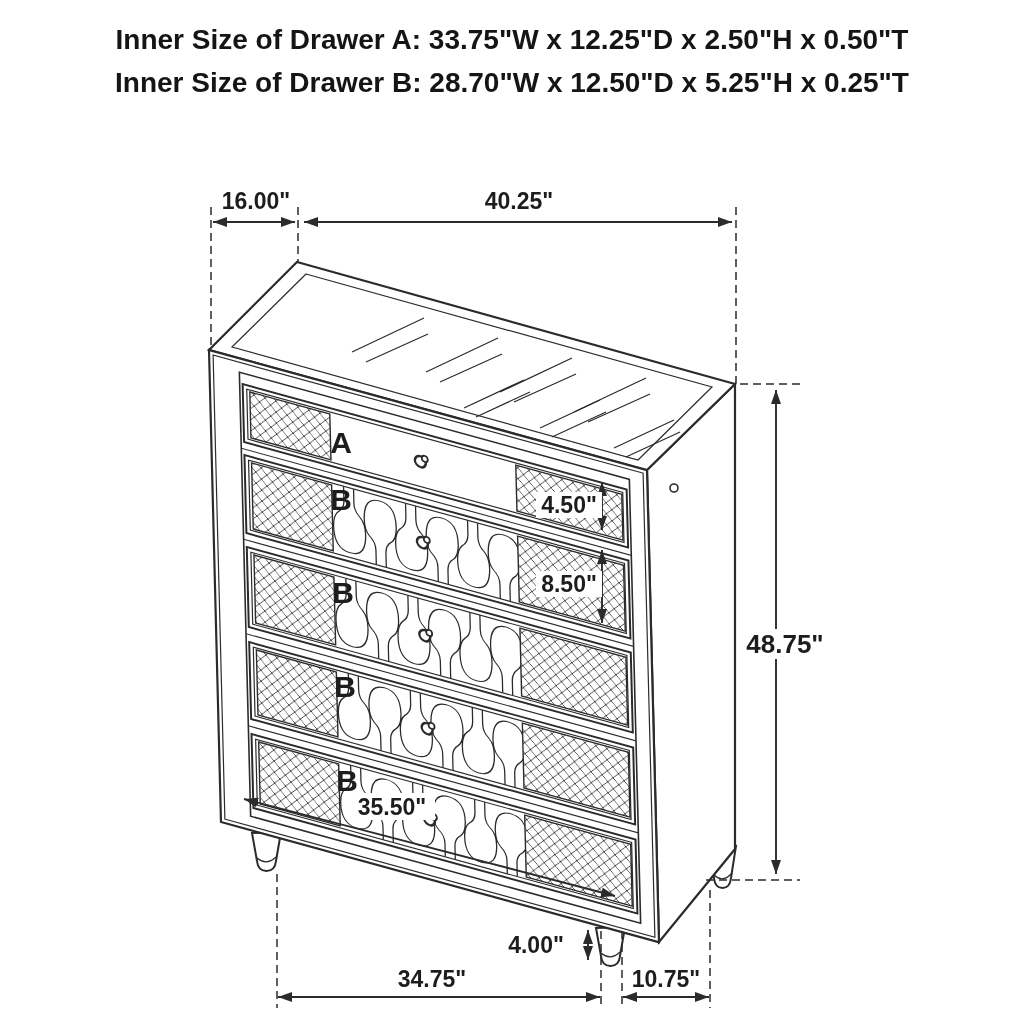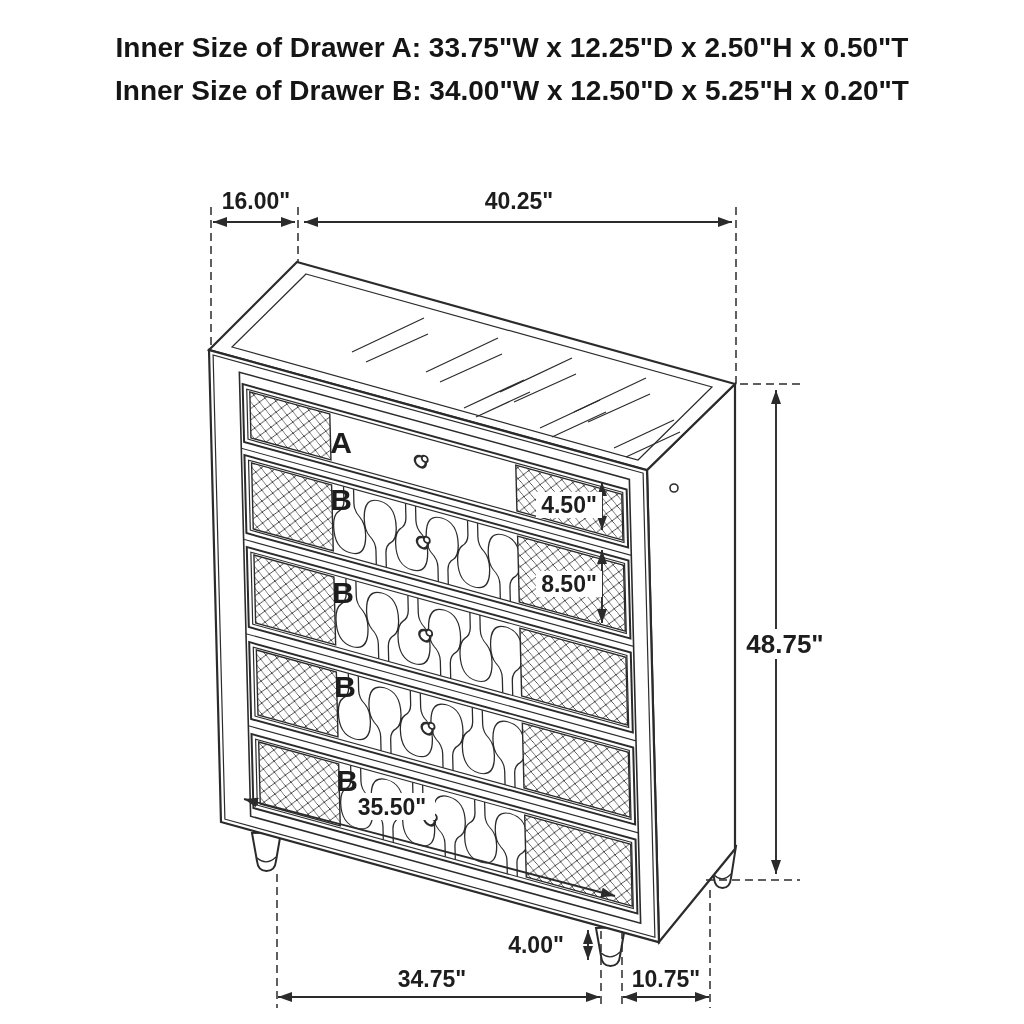--- a/index.html
+++ b/index.html
@@ -1,18 +1,18 @@
 <!DOCTYPE html>
 <html><head>
 <meta charset="utf-8">
 <style>
   html,body{margin:0;padding:0;background:#ffffff;}
   #stage{position:relative;width:1024px;height:1024px;background:#fff;overflow:hidden;
          font-family:"Liberation Sans",sans-serif;}
-  #titleblock{position:absolute;top:26px;left:0;width:1024px;text-align:center;
+  #titleblock{position:absolute;top:18px;left:0;width:1024px;text-align:center;
               font-weight:bold;font-size:28px;line-height:43px;color:#151515;letter-spacing:0;}
   svg{position:absolute;top:0;left:0;}
   .dash{stroke:#2b2b2b;fill:none;stroke-width:1.5;stroke-dasharray:8 5;}
   .dim{stroke:#2b2b2b;fill:none;stroke-width:1.9;}
   .face{fill:#ffffff;stroke:#2b2b2b;stroke-width:2.2;}
   .thin{stroke:#2b2b2b;stroke-width:1.2;fill:none;}
   .med{stroke:#2b2b2b;stroke-width:1.6;fill:none;}
   .drw{stroke:#2b2b2b;stroke-width:2;fill:#ffffff;}
   .panel{stroke:#2b2b2b;stroke-width:1.4;}
   text{font-family:"Liberation Sans",sans-serif;font-weight:bold;fill:#1d1d1d;}
@@ -20,21 +20,21 @@
   .dimtxt-lg{font-size:26px;}
   .letter{font-size:30px;}
   .labelbg{fill:#ffffff;}
 </style>
 </head>
 <body>
 
 <div id="stage">
   <div id="titleblock">
     <div>Inner Size of Drawer A: 33.75"W x 12.25"D x 2.50"H x 0.50"T</div>
-    <div>Inner Size of Drawer B: 34.00"W x 12.50"D x 5.25"H x 0.20"T</div>
+    <div>Inner Size of Drawer B: 28.70"W x 12.50"D x 5.25"H x 0.25"T</div>
   </div>
 
   <svg width="1024" height="1024" viewBox="0 0 1024 1024">
     <defs>
       <pattern id="xh" width="11" height="11" patternUnits="userSpaceOnUse">
         <path d="M0,11 L11,0 M0,0 L11,11" stroke="#2b2b2b" stroke-width="0.8" fill="none"></path>
       </pattern>
       <marker id="ah" viewBox="0 0 14 10" refX="14" refY="5" markerWidth="14" markerHeight="10" markerUnits="userSpaceOnUse" orient="auto-start-reverse">
         <path d="M0,0 L14,5 L0,10 Z" fill="#2b2b2b"></path>
       </marker>

